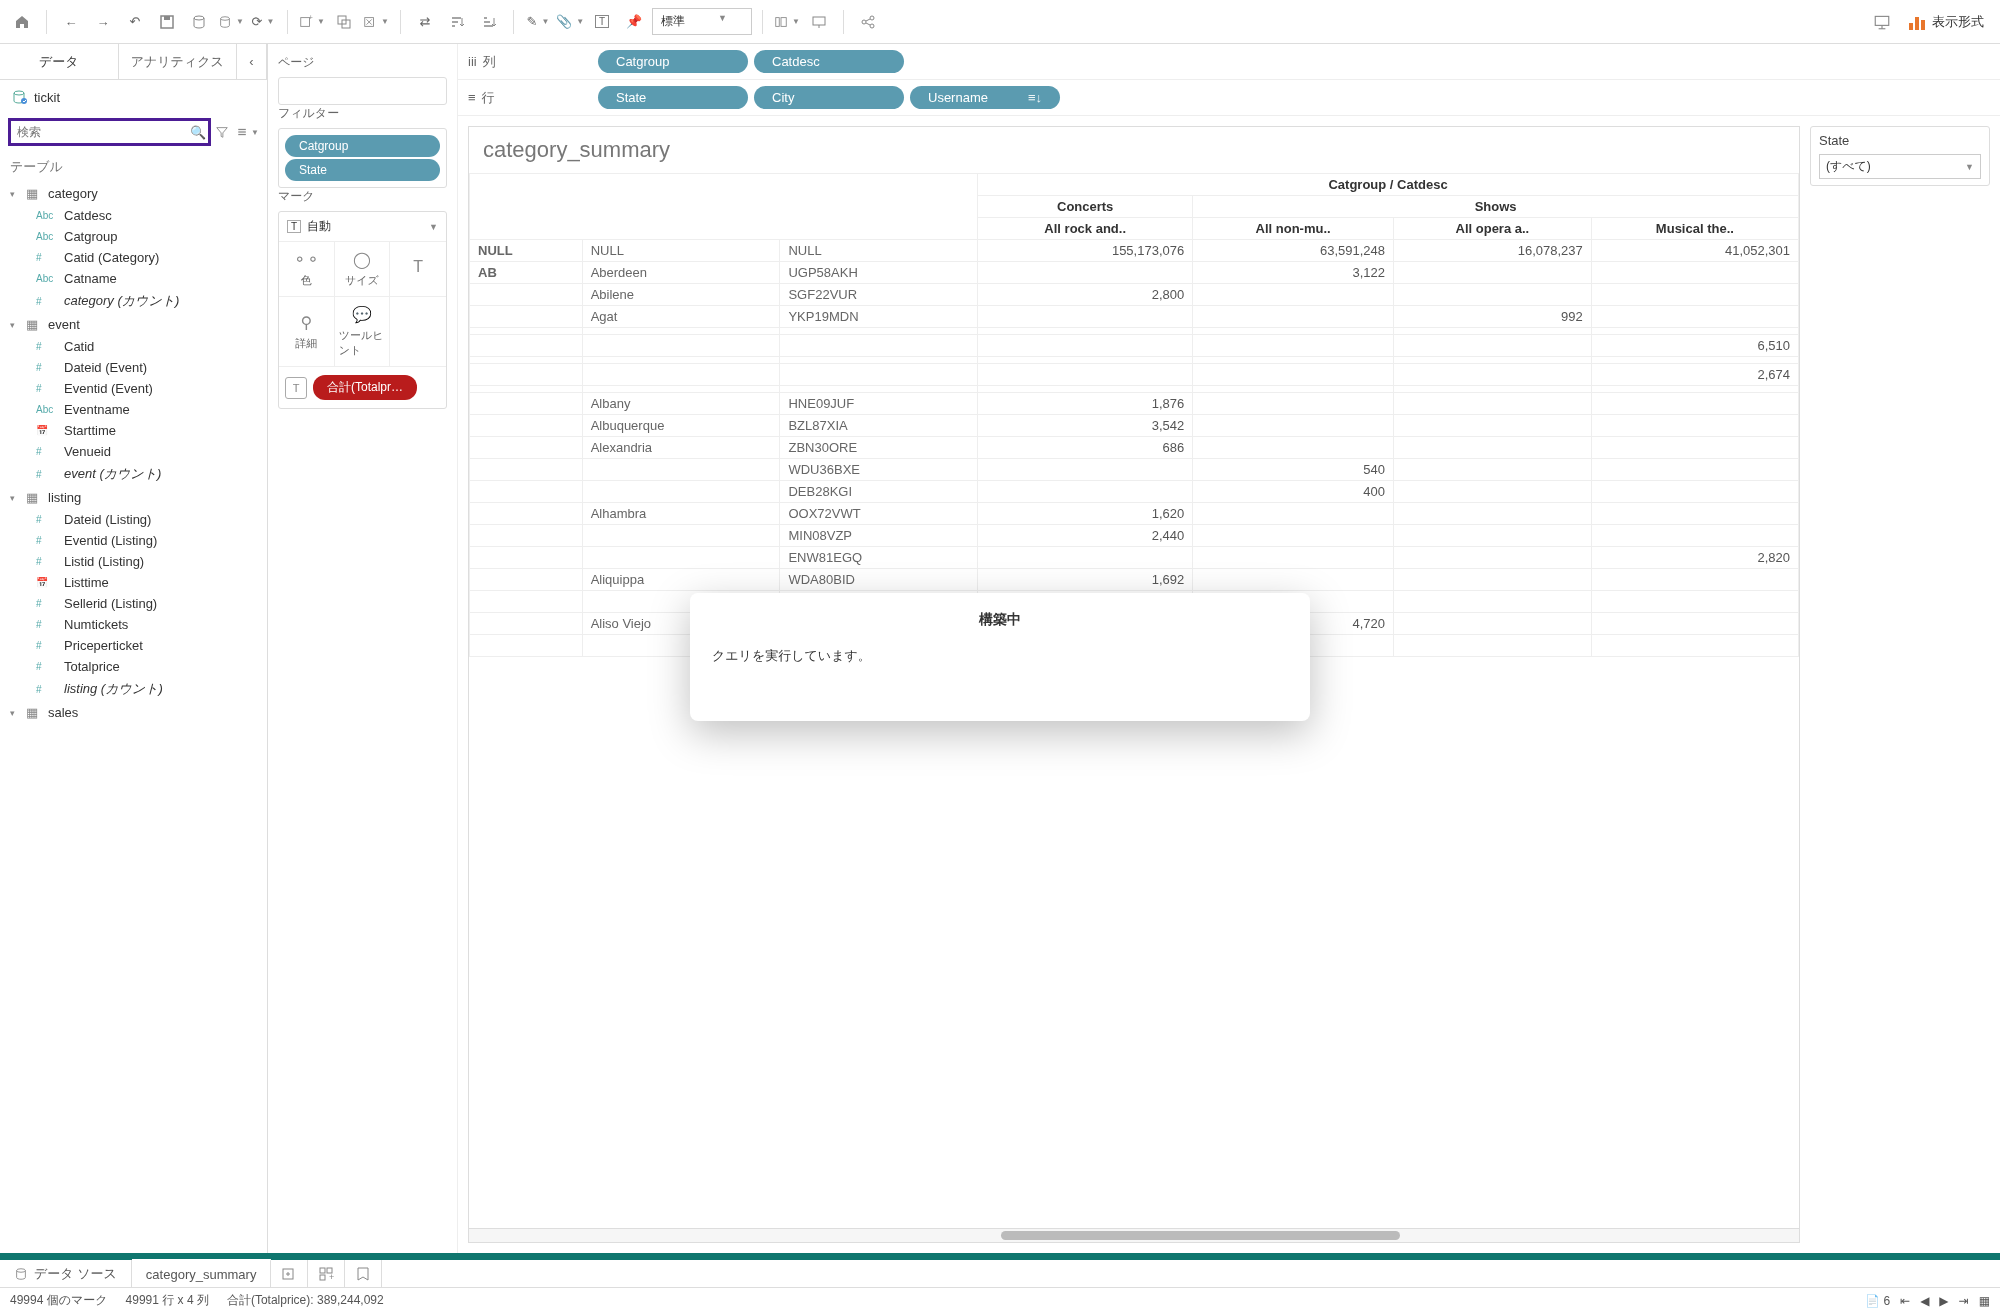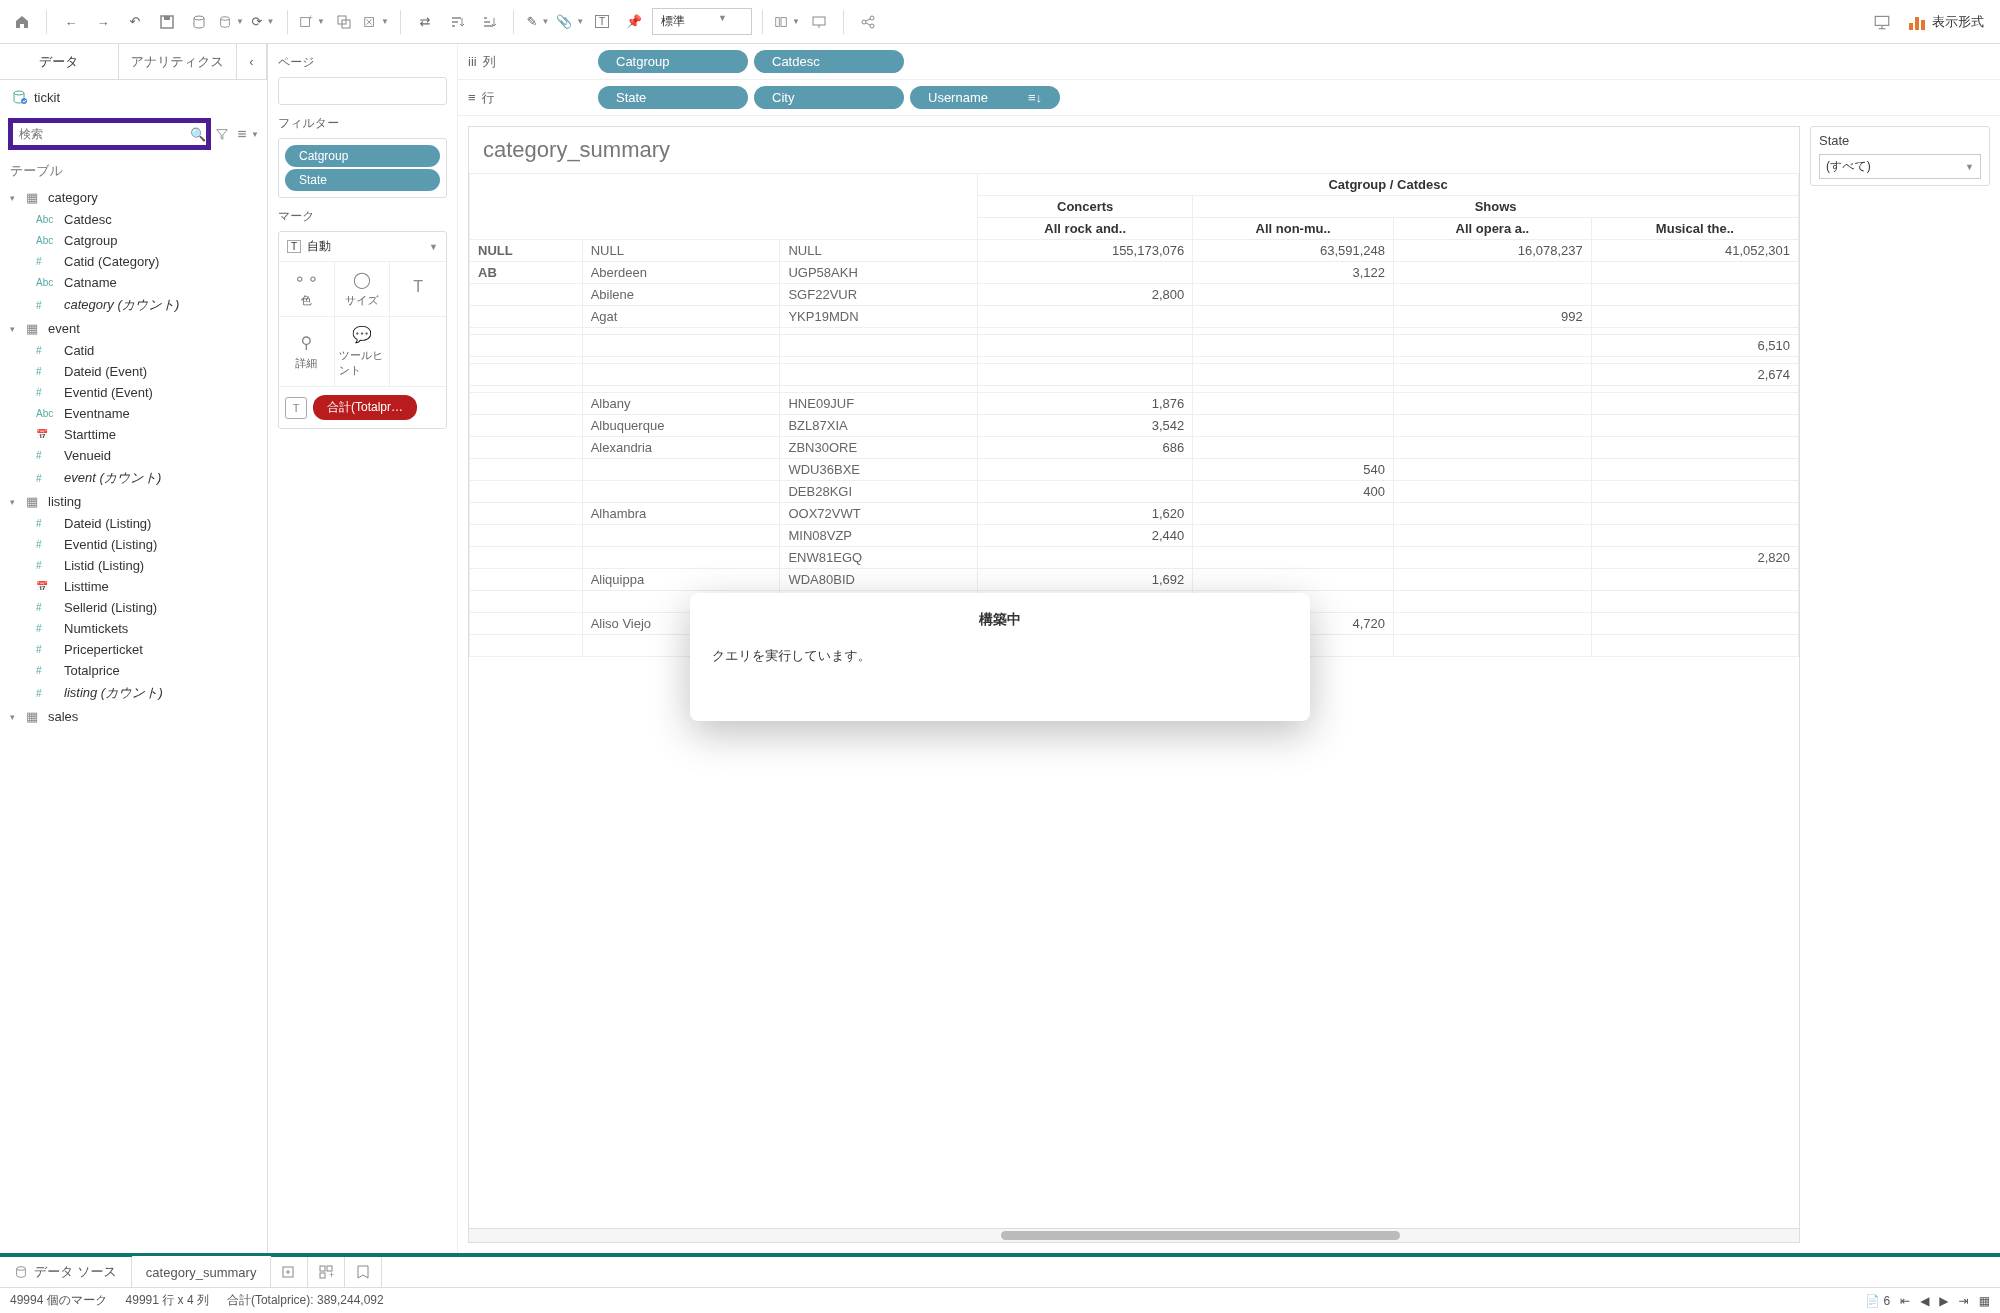--- a/index.html
+++ b/index.html
@@ -19,36 +19,36 @@
 
 
 .sidebar { width: 268px; border-right: 1px solid #ddd; display: flex; flex-direction: column; overflow: hidden; }
 .sb-tabs { display: flex; border-bottom: 1px solid #ddd; height: 36px; }
 .sb-tab { flex: 1; display: flex; align-items: center; justify-content: center; font-size: 13px; color: #666; cursor: pointer; border-right: 1px solid #ddd; }
 .sb-tab.active { color: #333; }
 .sb-tab-collapse { width: 30px; flex: none; }
 .sb-datasource { display: flex; align-items: center; padding: 8px 10px; gap: 6px; }
 .sb-ds-icon { width: 18px; height: 18px; display: inline-flex; align-items: center; justify-content: center; color: #5a9; }
 .sb-search-row { display: flex; align-items: center; padding: 4px 8px; gap: 4px; }
-.sb-search { flex: 1; border: 5px solid #4c1d95; padding: 4px 6px; font-size: 12px; }
+.sb-search { flex: 1; border: 3px solid #4c1d95; padding: 4px 6px; font-size: 12px; }
 .sb-icon-btn { width: 22px; height: 22px; display: flex; align-items: center; justify-content: center; color: #777; cursor: pointer; }
 .sb-section-header { padding: 8px 10px 4px; font-size: 13px; color: #737373; }
 .sb-tree { flex: 1; overflow-y: auto; padding: 2px 0 8px; }
 .tree-group { padding: 4px 10px; display: flex; align-items: center; gap: 6px; cursor: pointer; }
 .tree-group-caret { width: 10px; color: #888; font-size: 9px; }
 .tree-group-icon { width: 16px; color: #888; }
 .tree-group-label { font-weight: 400; }
 .tree-leaf { padding: 3px 10px 3px 36px; display: flex; align-items: center; gap: 6px; cursor: pointer; font-size: 13px; }
 .leaf-type { width: 22px; font-size: 10px; color: #5aa; text-align: left; }
 .leaf-type.num { color: #5aa; }
 .leaf-type.str { color: #5aa; font-style: normal; }
 .leaf-label.italic { font-style: italic; }
 
 
-.shelves-col { width: 190px; display: flex; flex-direction: column; gap: 10px; padding: 10px; border-right: 1px solid #eee; }
+.shelves-col { width: 190px; display: flex; flex-direction: column; padding: 10px; border-right: 1px solid #eee; }
 .shelf-box { }
 .shelf-title { font-size: 12px; color: #666; padding-bottom: 6px; }
 .shelf-body { border: 1px solid #ddd; min-height: 28px; padding: 4px; border-radius: 3px; }
 .pill { display: inline-block; background: #5b9bb0; color: #fff; padding: 4px 14px; border-radius: 12px; font-size: 12px; margin: 2px; }
 .pill.green { background: #b91c1c; }
 .marks-box { border: 1px solid #ddd; border-radius: 3px; }
 .marks-select { display: flex; align-items: center; padding: 6px 8px; border-bottom: 1px solid #eee; gap: 6px; font-size: 12px; }
 .marks-select .caret { margin-left: auto; color: #888; font-size: 9px; }
 .marks-grid { display: grid; grid-template-columns: repeat(3,1fr); }
 .marks-cell { display: flex; flex-direction: column; align-items: center; justify-content: center; padding: 8px 4px; font-size: 11px; color: #666; gap: 4px; border-right: 1px solid #eee; border-bottom: 1px solid #eee; cursor: pointer; min-height: 50px; }
@@ -77,21 +77,21 @@
 .hscroll-bar { height: 14px; background: #f6f6f6; border-top: 1px solid #ddd; position: relative; }
 .hscroll-thumb { position: absolute; left: 40%; width: 30%; top: 2px; bottom: 2px; background: #bbb; border-radius: 6px; }
 
 
 .right-cards { width: 180px; display: flex; flex-direction: column; gap: 8px; }
 .card { border: 1px solid #ddd; border-radius: 3px; padding: 6px 8px; }
 .card-title { font-size: 13px; color: #444; margin-bottom: 6px; }
 .card-select { width: 100%; border: 1px solid #ccc; padding: 3px 6px; font-size: 12px; display: flex; justify-content: space-between; align-items: center; }
 
 
-.bottom-tabs { height: 34px; border-top: 4px solid #0f766e; display: flex; align-items: stretch; }
+.bottom-tabs { height: 34px; border-top: 7px solid #0f766e; display: flex; align-items: stretch; }
 .bt-item { display: flex; align-items: center; padding: 0 14px; border-right: 1px solid #ddd; font-size: 13px; color: #555; cursor: pointer; gap: 6px; }
 .bt-item.active { background: #fff; border-top: 2px solid #fff; margin-top: -1px; }
 .bt-icon { width: 14px; color: #888; }
 
 
 .statusbar { height: 26px; border-top: 1px solid #ddd; display: flex; align-items: center; padding: 0 10px; font-size: 12px; color: #555; gap: 18px; }
 .statusbar .right { margin-left: auto; display: flex; align-items: center; gap: 10px; }
 
 
 .modal-backdrop { position: fixed; inset: 0; display: flex; align-items: center; justify-content: center; pointer-events: none; }

